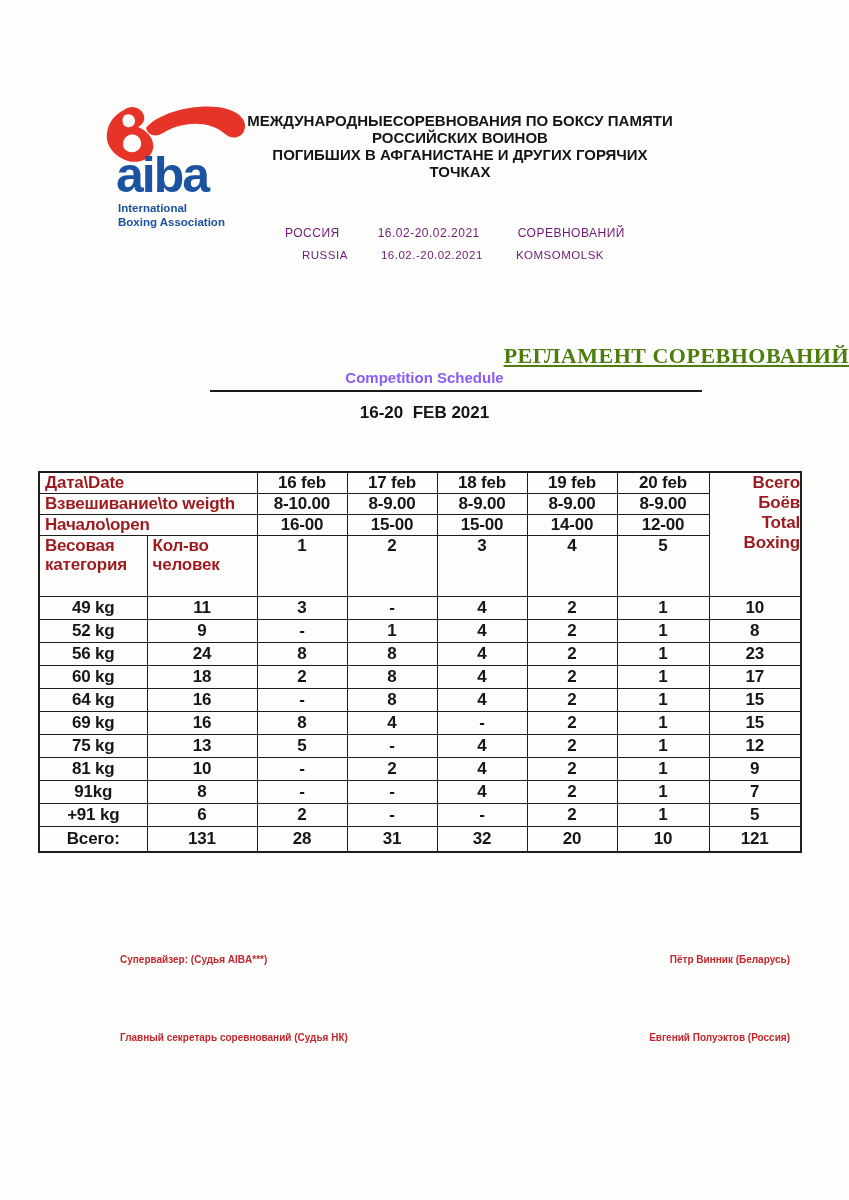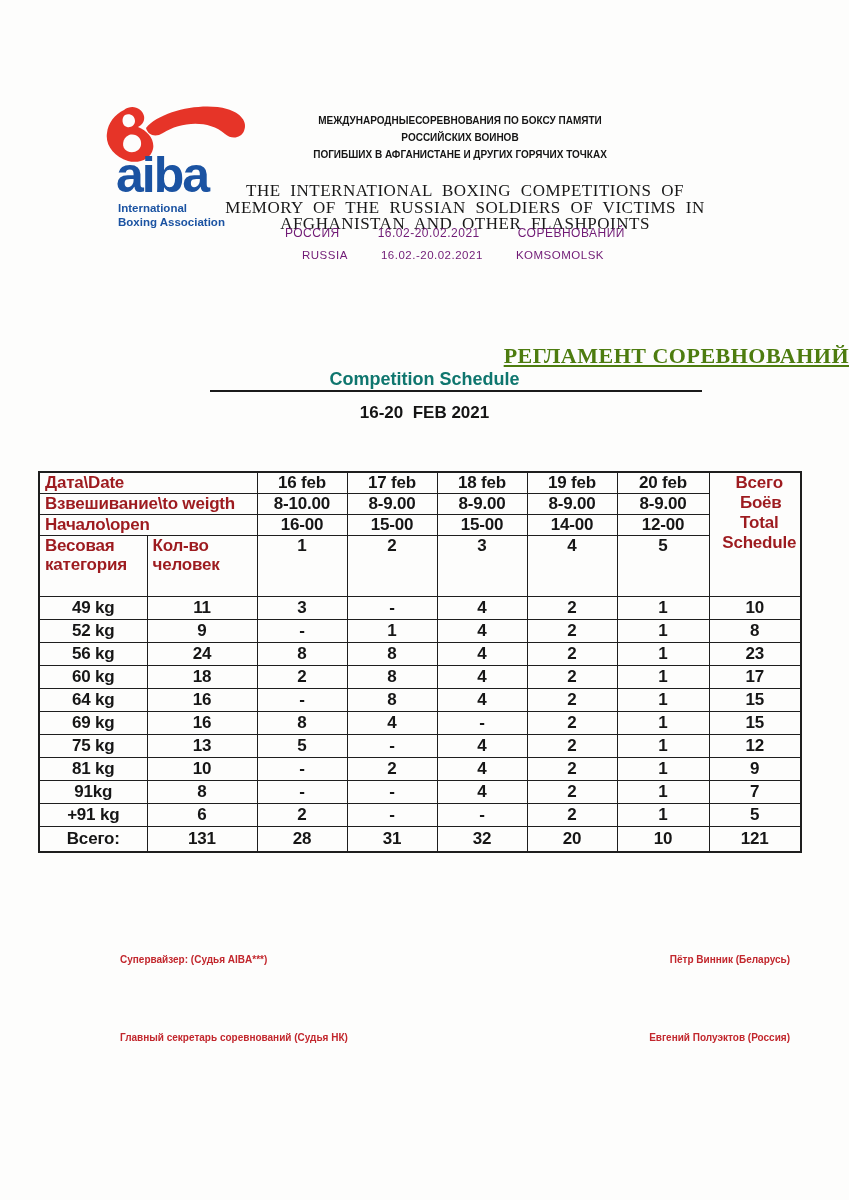--- a/index.html
+++ b/index.html
@@ -20,21 +20,21 @@
     font-size:50px;font-weight:bold;letter-spacing:-2px;
     color:#1b53a2;line-height:1;
   }
   .logo .sub{
     position:absolute;left:20px;top:100px;
     font-size:11.5px;font-weight:bold;color:#1b53a2;line-height:13.5px;
   }
   
   .head-ru{
     position:absolute;left:240px;top:112px;width:440px;
-    text-align:center;font-weight:bold;font-size:10px;line-height:17px;
+    text-align:center;font-weight:bold;font-size:15px;line-height:17px;
     color:#151515;
   }
   .head-en{
     position:absolute;left:215px;top:183px;width:500px;
     text-align:center;font-family:"Liberation Serif",serif;
     font-size:17px;line-height:16.5px;font-weight:500;
     word-spacing:5px;letter-spacing:0.5px;color:#181818;
   }
   .loc-row{
     position:absolute;display:flex;justify-content:space-between;
@@ -43,21 +43,21 @@
   .loc-ru{left:285px;top:226px;width:340px;}
   .loc-en{left:302px;top:249px;width:302px;font-size:11.5px;}
   
   .title-ru{
     position:absolute;left:0;top:343px;width:100%;text-align:right;
     font-family:"Liberation Serif",serif;font-weight:bold;font-size:22px;
     color:#4d7c0f;text-decoration:underline;letter-spacing:0.5px;
   }
   .title-en{
     position:absolute;left:0;top:369px;width:100%;text-align:center;
-    font-weight:bold;font-size:18px;color:#0f766e;
+    font-weight:bold;font-size:15px;color:#8b5cf6;
   }
   .rule{
     position:absolute;left:210px;top:390px;width:492px;height:0;
     border-bottom:2px solid #1b1b1b;
   }
   .title-date{
     position:absolute;left:0;top:403px;width:100%;text-align:center;
     font-weight:bold;font-size:17px;color:#141414;white-space:pre;
   }
   
@@ -67,21 +67,21 @@
   td{border:1.6px solid #1e1e1e;padding:0;font-weight:bold;font-size:17px;
      letter-spacing:-0.2px;overflow:hidden;}
   .red{color:#9d1b1f;}
   .num{color:#161616;text-align:center;}
   .lbl{text-align:left;padding-left:5px;}
   tr.hr{height:21px;}
   tr.hr4{height:61px;}
   tr.body{height:23px;padding-left:12px;}
   tr.sum{height:25px;}
   tr.hr4 td{vertical-align:top;line-height:19px;}
-  td.totalhead{vertical-align:top;text-align:center;padding-left:9px;line-height:20px;}
+  td.totalhead{vertical-align:top;text-align:right;padding-left:9px;line-height:20px;}
   tr.body td, tr.sum td{vertical-align:middle;}
   
   .off-row{
     position:absolute;left:120px;width:670px;
     display:flex;justify-content:space-between;align-items:flex-start;
     font-weight:bold;font-size:10px;color:#c2272d;line-height:19px;
   }
   .off-row .role{text-align:left;}
   .off-row .name{text-align:right;white-space:nowrap;}
   .r1{top:950px;} .r2{top:981px;} .r3{top:1028px;}
@@ -104,25 +104,20 @@
       <div>Boxing Association</div>
     </div>
   </div>
 
   <div class="head-ru">
     <div>МЕЖДУНАРОДНЫЕСОРЕВНОВАНИЯ ПО БОКСУ ПАМЯТИ</div>
     <div>РОССИЙСКИХ ВОИНОВ</div>
     <div>ПОГИБШИХ В АФГАНИСТАНЕ И ДРУГИХ ГОРЯЧИХ ТОЧКАХ</div>
   </div>
 
-  <div class="head-en">
-    <div>THE INTERNATIONAL BOXING COMPETITIONS OF</div>
-    <div>MEMORY OF THE RUSSIAN SOLDIERS OF VICTIMS IN</div>
-    <div>AFGHANISTAN AND OTHER FLASHPOINTS</div>
-  </div>
 
   <div class="loc-row loc-ru">
     <span>РОССИЯ</span>
     <span>16.02-20.02.2021</span>
     <span>СОРЕВНОВАНИЙ</span>
   </div>
   <div class="loc-row loc-en">
     <span>RUSSIA</span>
     <span>16.02.-20.02.2021</span>
     <span>KOMSOMOLSK</span>
@@ -150,21 +145,21 @@
           <td colspan="2" class="red lbl">Дата\Date</td>
           <td class="red num">16 feb</td>
           <td class="red num">17 feb</td>
           <td class="red num">18 feb</td>
           <td class="red num">19 feb</td>
           <td class="red num">20 feb</td>
           <td rowspan="4" class="red totalhead">
             <div>Всего</div>
             <div style="padding-left:3px;">Боёв</div>
             <div>Total</div>
-            <div>Schedule</div>
+            <div>Boxing</div>
           </td>
         </tr>
         <tr class="hr">
           <td colspan="2" class="red lbl">Взвешивание\to weigth</td>
           <td class="red num">8-10.00</td>
           <td class="red num">8-9.00</td>
           <td class="red num">8-9.00</td>
           <td class="red num">8-9.00</td>
           <td class="red num">8-9.00</td>
         </tr>

